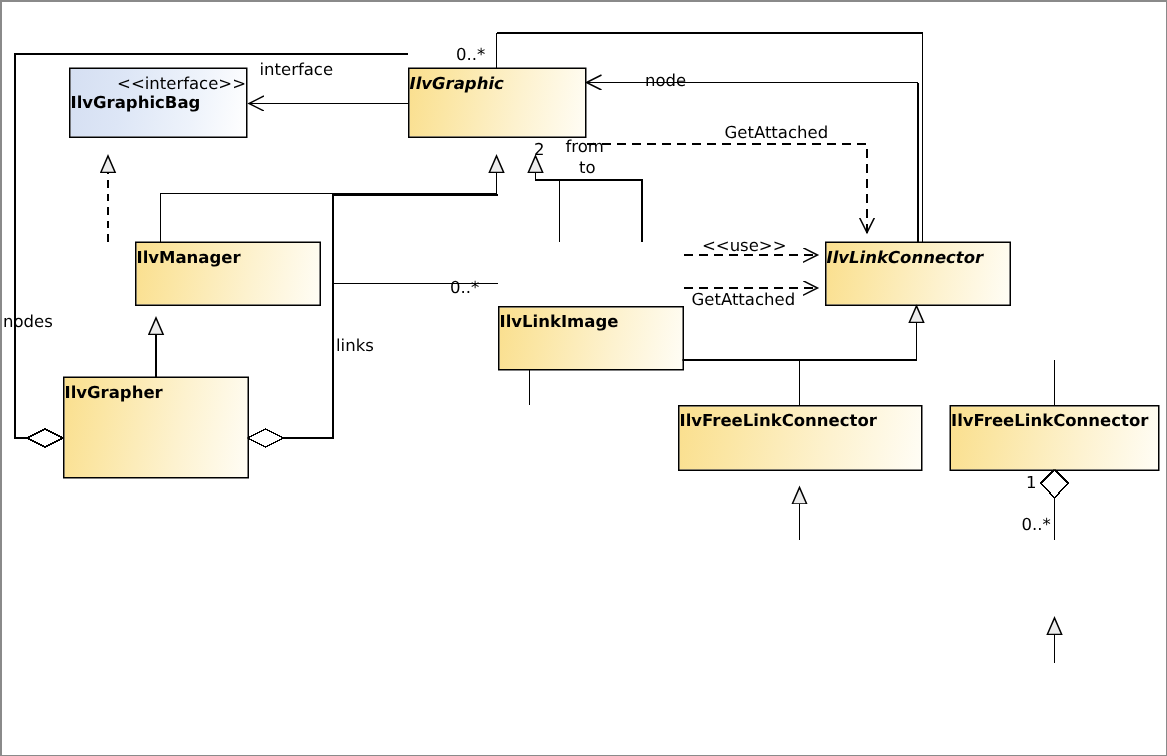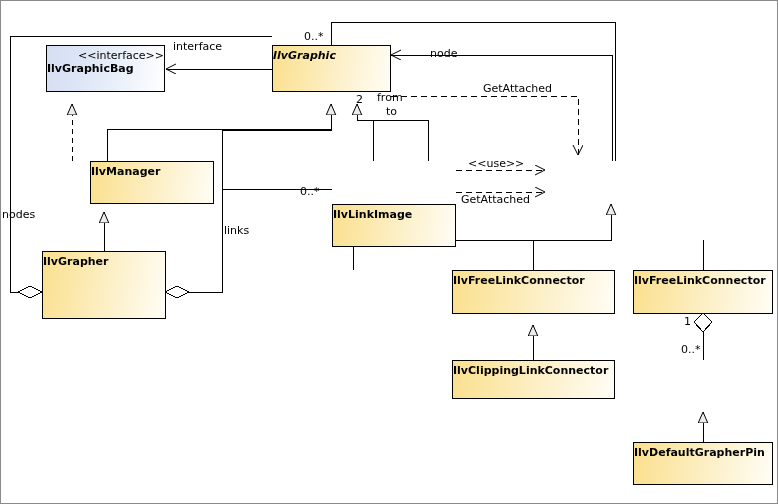--- a/index.html
+++ b/index.html
@@ -151,38 +151,35 @@
   </div>
 
   <div class="uml-class" style="left:42px; top:251px; width:124px; height:68px;">
     <span class="title">IlvGrapher</span>
   </div>
 
   <div class="uml-class" style="left:332px; top:161px; width:124px; height:43px;margin-top:43px;">
     <span class="title">IlvLinkImage</span>
   </div>
 
+  <div class="uml-class abstract" style="left:550px; top:161px; width:124px; height:43px;">
+    <span class="title">IlvLinkConnector</span>
+  </div>
 
 
   <div class="uml-class" style="left:452px; top:270px; width:163px; height:44px;">
     <span class="title">IlvFreeLinkConnector</span>
   </div>
 
   <div class="uml-class" style="left:633px; top:270px; width:140px; height:44px;">
     <span class="title">IlvFreeLinkConnector</span>
   </div>
 
-  <div class="uml-class" style="left:452px; top:360px; width:163px; height:39px;">
-    <span class="title">IlvClippingLinkConnector</span>
-  </div>
-
-
-  <div class="uml-class" style="left:633px; top:442px; width:140px; height:43px;">
-    <span class="title">IlvDefaultGrapherPin</span>
-  </div>
+
+
 
   <div class="edge-label" style="left:173px; top:41px;">interface</div>
 
   <div class="edge-label" style="left:304px; top:31px;">0..*</div>
 
   <div class="edge-label" style="left:430px; top:48px;">node</div>
 
   <div class="edge-label" style="left:483px; top:83px;">GetAttached</div>
 
   <div class="edge-label" style="left:356px; top:94px;">2</div>

